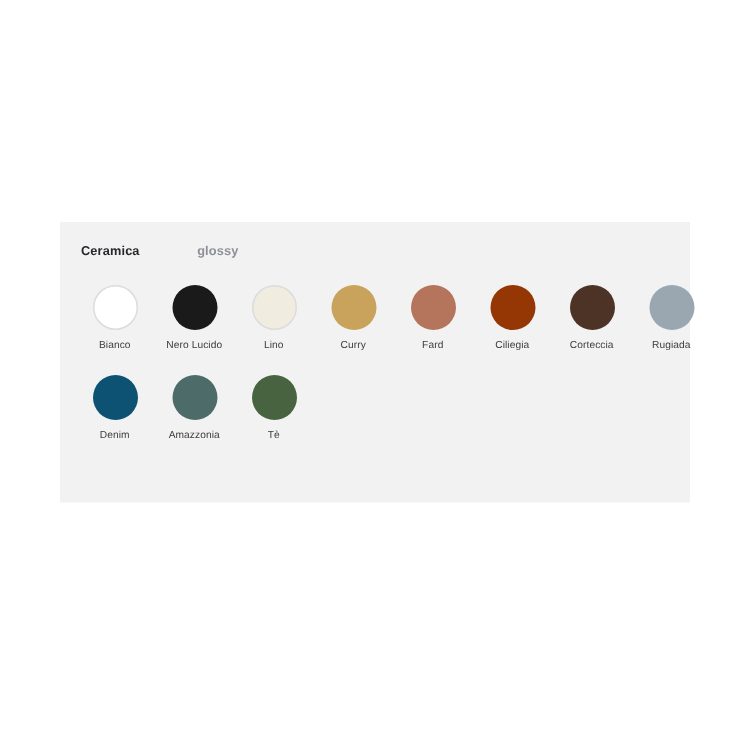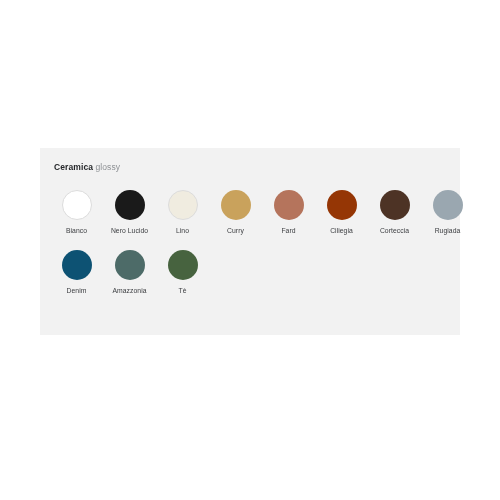--- a/index.html
+++ b/index.html
@@ -35,23 +35,24 @@
     font-size: 8.5px;
     line-height: 11px;
     white-space: nowrap;
   }
   .header-family {
     font-weight: bold;
     color: #26282b;
     letter-spacing: 0.1px;
   }
   .header-finish {
-    font-weight: normal;
+    font-weight: bold;
     color: #8d9094;
     letter-spacing: 0.1px;
+    margin-left: 36px;
   }
 
   
   .swatch-rows {
     position: absolute;
     left: 10px;
     top: 42px;
     right: 0;
   }
   .swatch-row {

